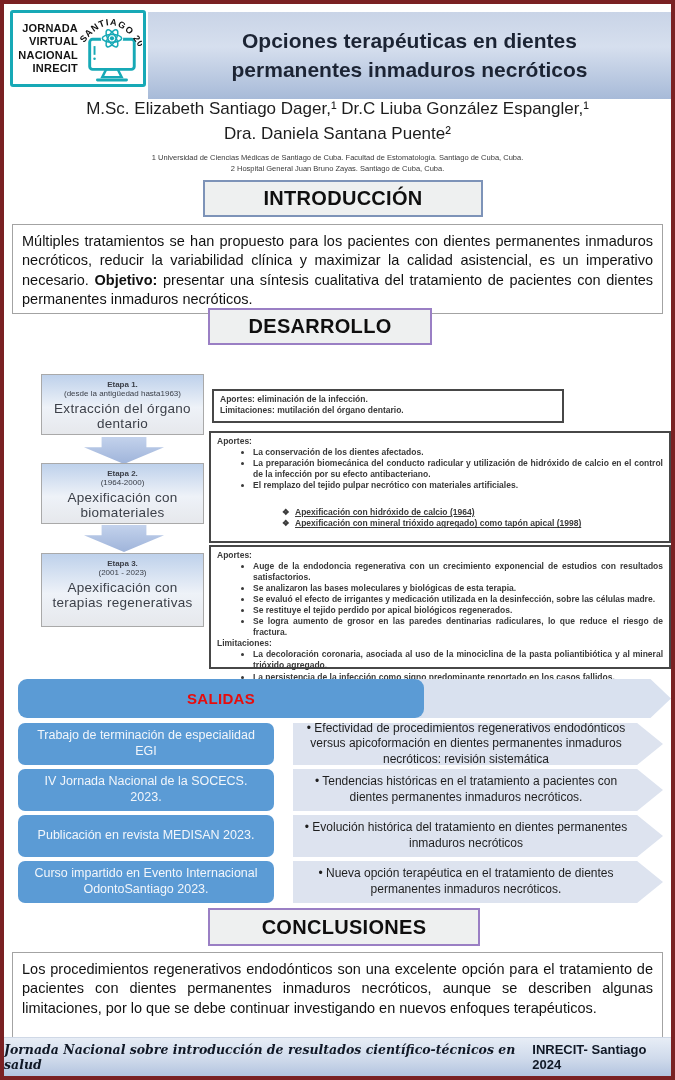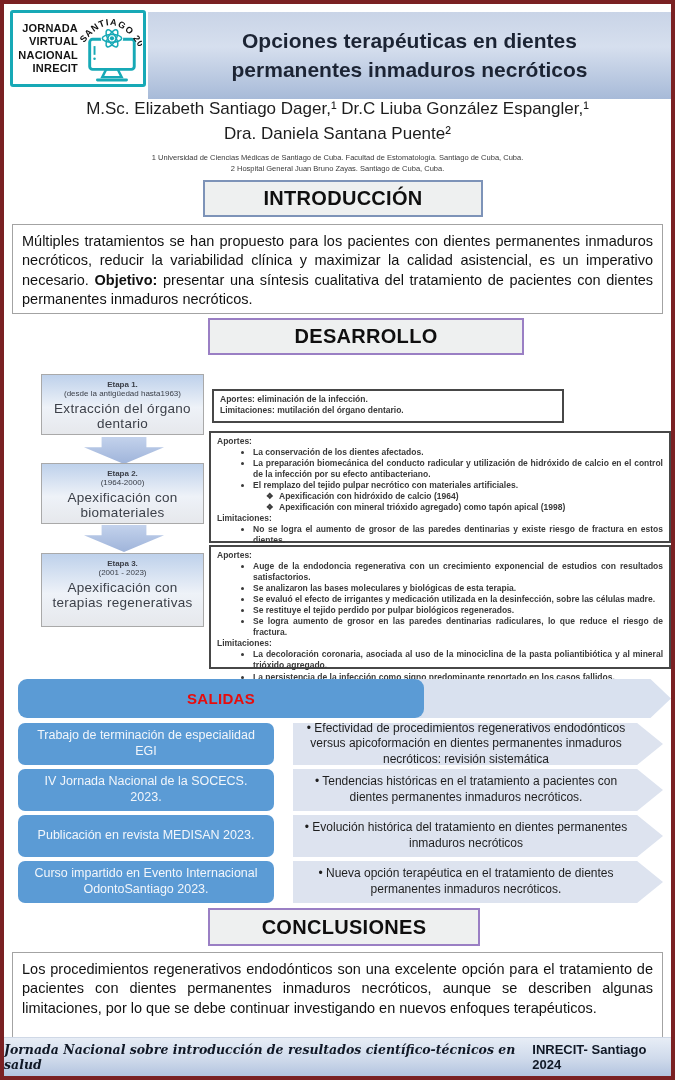--- a/index.html
+++ b/index.html
@@ -63,21 +63,21 @@
     clip-path:polygon(22% 0,78% 0,78% 38%,100% 38%,50% 100%,0 38%,22% 38%);
     filter:drop-shadow(0 0 1px #6d7f9f);
   }
   .detail-box {
     position:absolute; background:#fff; border:2px solid #474747;
     padding:3px 6px; font-size:8.5px; font-weight:bold; color:#3a3a3a;
     line-height:1.3; text-align:justify;
   }
   .detail-box .lbl { font-weight:bold; }
   .detail-box ul.bullets { list-style:disc; padding-left:36px; margin:0; }
-  .detail-box ul.diamonds { list-style:none; padding-left:62px; margin:0; }
+  .detail-box ul.diamonds { list-style:none; padding-left:62px; margin:16px;text-decoration:underline; }
   .detail-box ul.diamonds li { position:relative; }
   .detail-box ul.diamonds li::before { content:"❖"; position:absolute; left:-13px; }
   .inline-row { white-space:normal; }
   
   .salidas-header-box {
     position:absolute; left:14px; top:675px; width:406px; height:39px;
     background:#5b9bd5; border-radius:9px; z-index:2;
     display:flex; align-items:center; justify-content:center;
   }
   .salidas-header-box span { color:#e80c0c; font-weight:bold; font-size:15px; letter-spacing:.3px; }
@@ -153,21 +153,21 @@
   <div class="affils">
     <div>1 Universidad de Ciencias Médicas de Santiago de Cuba. Facultad de Estomatología. Santiago de Cuba, Cuba.</div>
     <div>2 Hospital General Juan Bruno Zayas. Santiago de Cuba, Cuba.</div>
   </div>
 
   <div class="sec-head blue" style="left:199px; width:280px; top:176px;">INTRODUCCIÓN</div>
   <div class="para-box" style="top:220px; height:90px;">
     <span>Múltiples tratamientos se han propuesto para los pacientes con dientes permanentes inmaduros necróticos, reducir la variabilidad clínica y maximizar la calidad asistencial, es un imperativo necesario. </span><b>Objetivo:</b><span> presentar una síntesis cualitativa del tratamiento de pacientes con dientes permanentes inmaduros necróticos.</span>
   </div>
 
-  <div class="sec-head purple" style="left:204px; width:316px; top:314px;">DESARROLLO</div>
+  <div class="sec-head purple" style="left:204px; width:224px; top:304px;">DESARROLLO</div>
 
   <div class="stage" style="top:370px; height:61px;">
     <div class="s-title">Etapa 1.</div>
     <div class="s-period">(desde la antigüedad hasta1963)</div>
     <div class="s-label">Extracción del órgano dentario</div>
   </div>
   <div class="flow-arrow" style="top:433px;"></div>
   <div class="stage" style="top:459px; height:61px;">
     <div class="s-title">Etapa 2.</div>
     <div class="s-period">(1964-2000)</div>
@@ -201,21 +201,21 @@
         <li>No se logra el aumento de grosor de las paredes dentinarias y existe riesgo de fractura en estos dientes.</li>
       </ul>
   </div>
 
   <div class="detail-box" style="left:205px; top:541px; width:462px; height:124px;">
     <div class="lbl">Aportes:</div>
     <ul class="bullets">
         <li>Auge de la endodoncia regenerativa con un crecimiento exponencial de estudios con resultados satisfactorios.</li>
         <li>Se analizaron las bases moleculares y biológicas  de esta terapia.</li>
         <li>Se evaluó el efecto de irrigantes y medicación utilizada en la desinfección, sobre las células madre.</li>
-        <li>Se restituye el tejido perdido por pulpar biológicos regenerados.</li>
+        <li>Se restituye el tejido perdido por apical biológicos regenerados.</li>
         <li>Se logra aumento de grosor en las paredes dentinarias radiculares, lo que reduce el riesgo de fractura.</li>
       </ul>
     <div class="lbl">Limitaciones:</div>
     <ul class="bullets">
         <li>La decoloración coronaria, asociada al uso de la minociclina de la pasta poliantibiótica y al mineral trióxido agregado.</li>
         <li>La persistencia de la infección como signo predominante reportado en los casos fallidos.</li>
       </ul>
   </div>
 
   <div class="salidas-header-arrow"></div>

